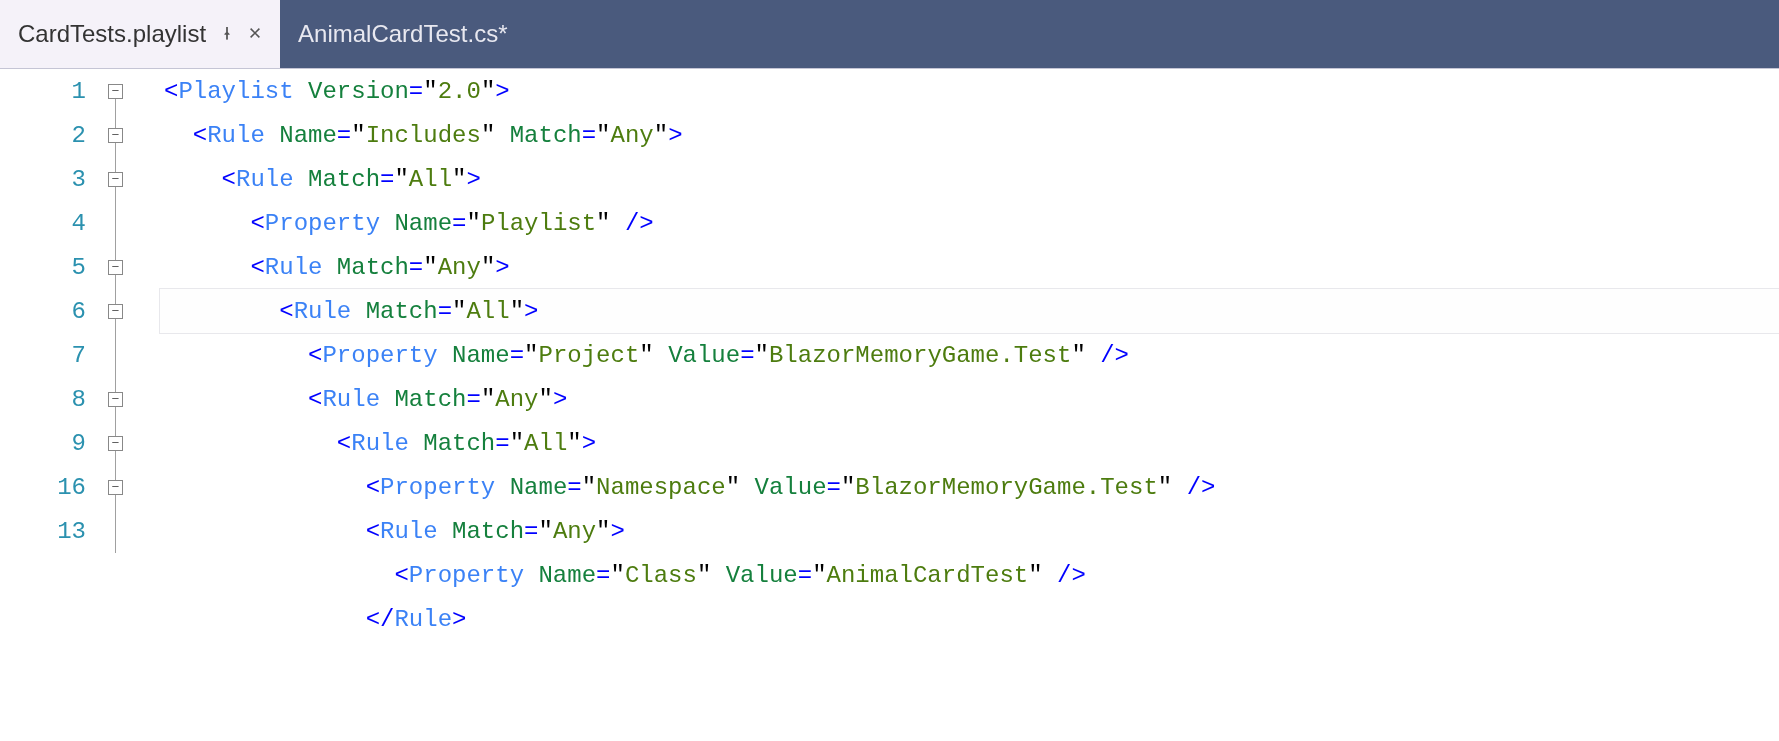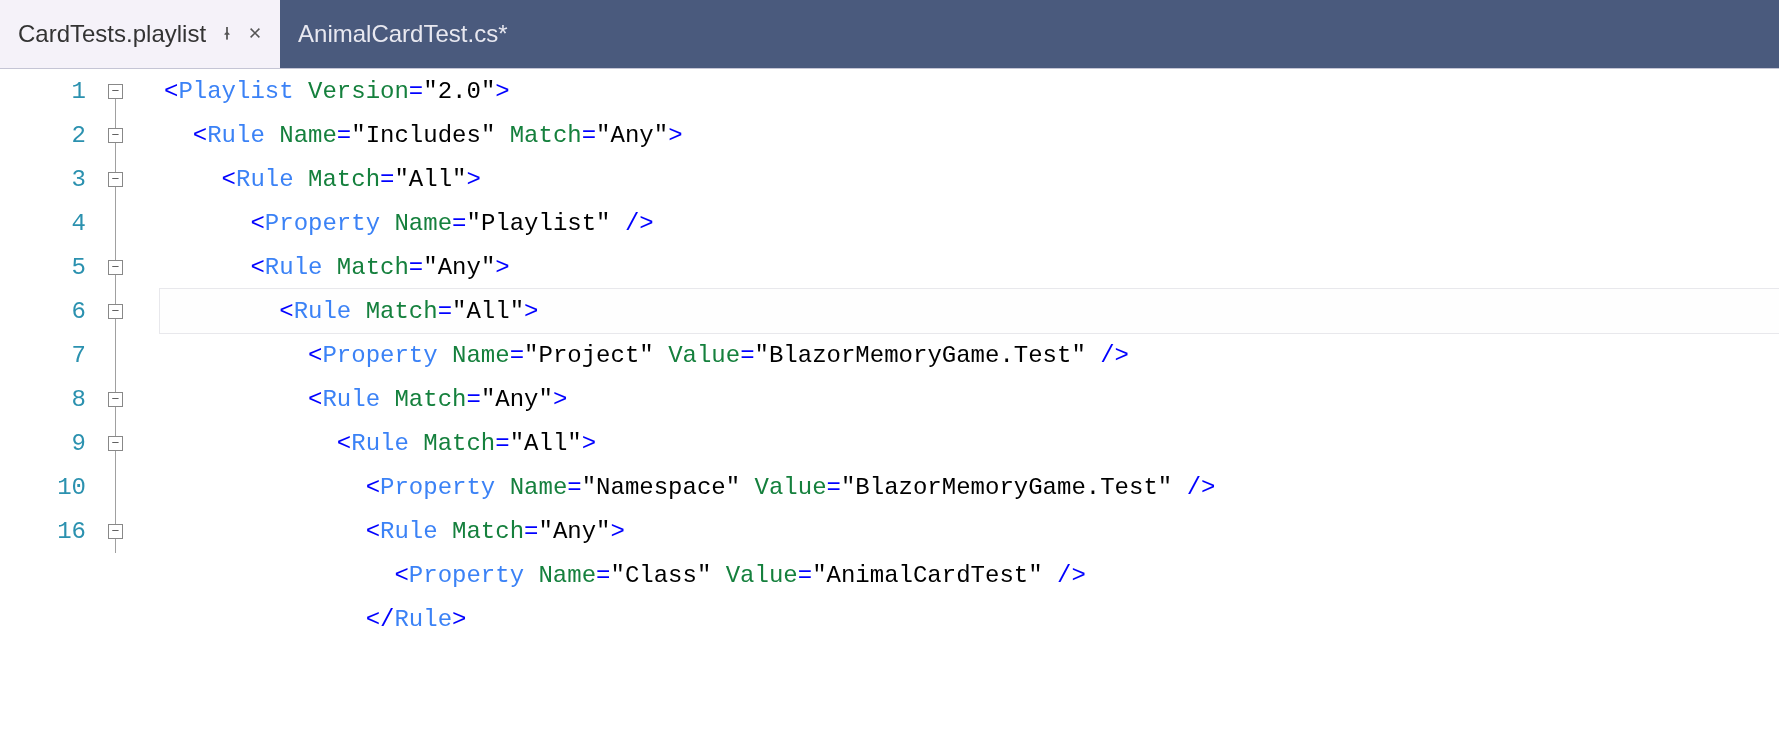--- a/index.html
+++ b/index.html
@@ -106,21 +106,21 @@
     font-size: 24px;
   }
   .code-line.current {
     background: #fefefe;
     outline: 1px solid #e8e8ec;
   }
   .t-bracket { color: #0000ff; }
   .t-element { color: #3b82f6; }
   .t-attr { color: #15803d; }
   .t-eq { color: #0000ff; }
-  .t-str { color: #000000; }
+  .t-str { color: #4d7c0f; }
   .t-quote { color: #000000; }
 </style>
 </head>
 <body>
 
 <div class="tab-bar">
   <div class="tab active">
     <span>CardTests.playlist</span>
     <span class="pin-icon">
       <svg width="14" height="14" viewBox="0 0 16 16">
@@ -195,30 +195,30 @@
         </div>
       </div>
       <div class="gutter-row">
         <div class="line-num">9</div>
         <div class="fold-col">
           <div class="fold-line-v fold-line-full"></div>
           <div class="fold-box">−</div>
         </div>
       </div>
       <div class="gutter-row">
-        <div class="line-num">10</div>
-        <div class="fold-col">
-          <div class="fold-line-v fold-line-full"></div>
-        </div>
-      </div>
-      <div class="gutter-row">
         <div class="line-num">16</div>
         <div class="fold-col">
           <div class="fold-line-v fold-line-full"></div>
           <div class="fold-box">−</div>
+        </div>
+      </div>
+      <div class="gutter-row">
+        <div class="line-num">13</div>
+        <div class="fold-col">
+          <div class="fold-line-v fold-line-full"></div>
         </div>
       </div>
     </div>
   <div class="code-area" id="code">
       <div class="code-line"><span></span><span class="t-bracket">&lt;</span><span class="t-element">Playlist</span><span> </span><span class="t-attr">Version</span><span class="t-eq">=</span><span class="t-quote">"</span><span class="t-str">2.0</span><span class="t-quote">"</span><span class="t-bracket">&gt;</span></div>
       <div class="code-line"><span>  </span><span class="t-bracket">&lt;</span><span class="t-element">Rule</span><span> </span><span class="t-attr">Name</span><span class="t-eq">=</span><span class="t-quote">"</span><span class="t-str">Includes</span><span class="t-quote">"</span><span> </span><span class="t-attr">Match</span><span class="t-eq">=</span><span class="t-quote">"</span><span class="t-str">Any</span><span class="t-quote">"</span><span class="t-bracket">&gt;</span></div>
       <div class="code-line"><span>    </span><span class="t-bracket">&lt;</span><span class="t-element">Rule</span><span> </span><span class="t-attr">Match</span><span class="t-eq">=</span><span class="t-quote">"</span><span class="t-str">All</span><span class="t-quote">"</span><span class="t-bracket">&gt;</span></div>
       <div class="code-line"><span>      </span><span class="t-bracket">&lt;</span><span class="t-element">Property</span><span> </span><span class="t-attr">Name</span><span class="t-eq">=</span><span class="t-quote">"</span><span class="t-str">Playlist</span><span class="t-quote">"</span><span> </span><span class="t-bracket">/&gt;</span></div>
       <div class="code-line"><span>      </span><span class="t-bracket">&lt;</span><span class="t-element">Rule</span><span> </span><span class="t-attr">Match</span><span class="t-eq">=</span><span class="t-quote">"</span><span class="t-str">Any</span><span class="t-quote">"</span><span class="t-bracket">&gt;</span></div>
       <div class="code-line current"><span>        </span><span class="t-bracket">&lt;</span><span class="t-element">Rule</span><span> </span><span class="t-attr">Match</span><span class="t-eq">=</span><span class="t-quote">"</span><span class="t-str">All</span><span class="t-quote">"</span><span class="t-bracket">&gt;</span></div>

